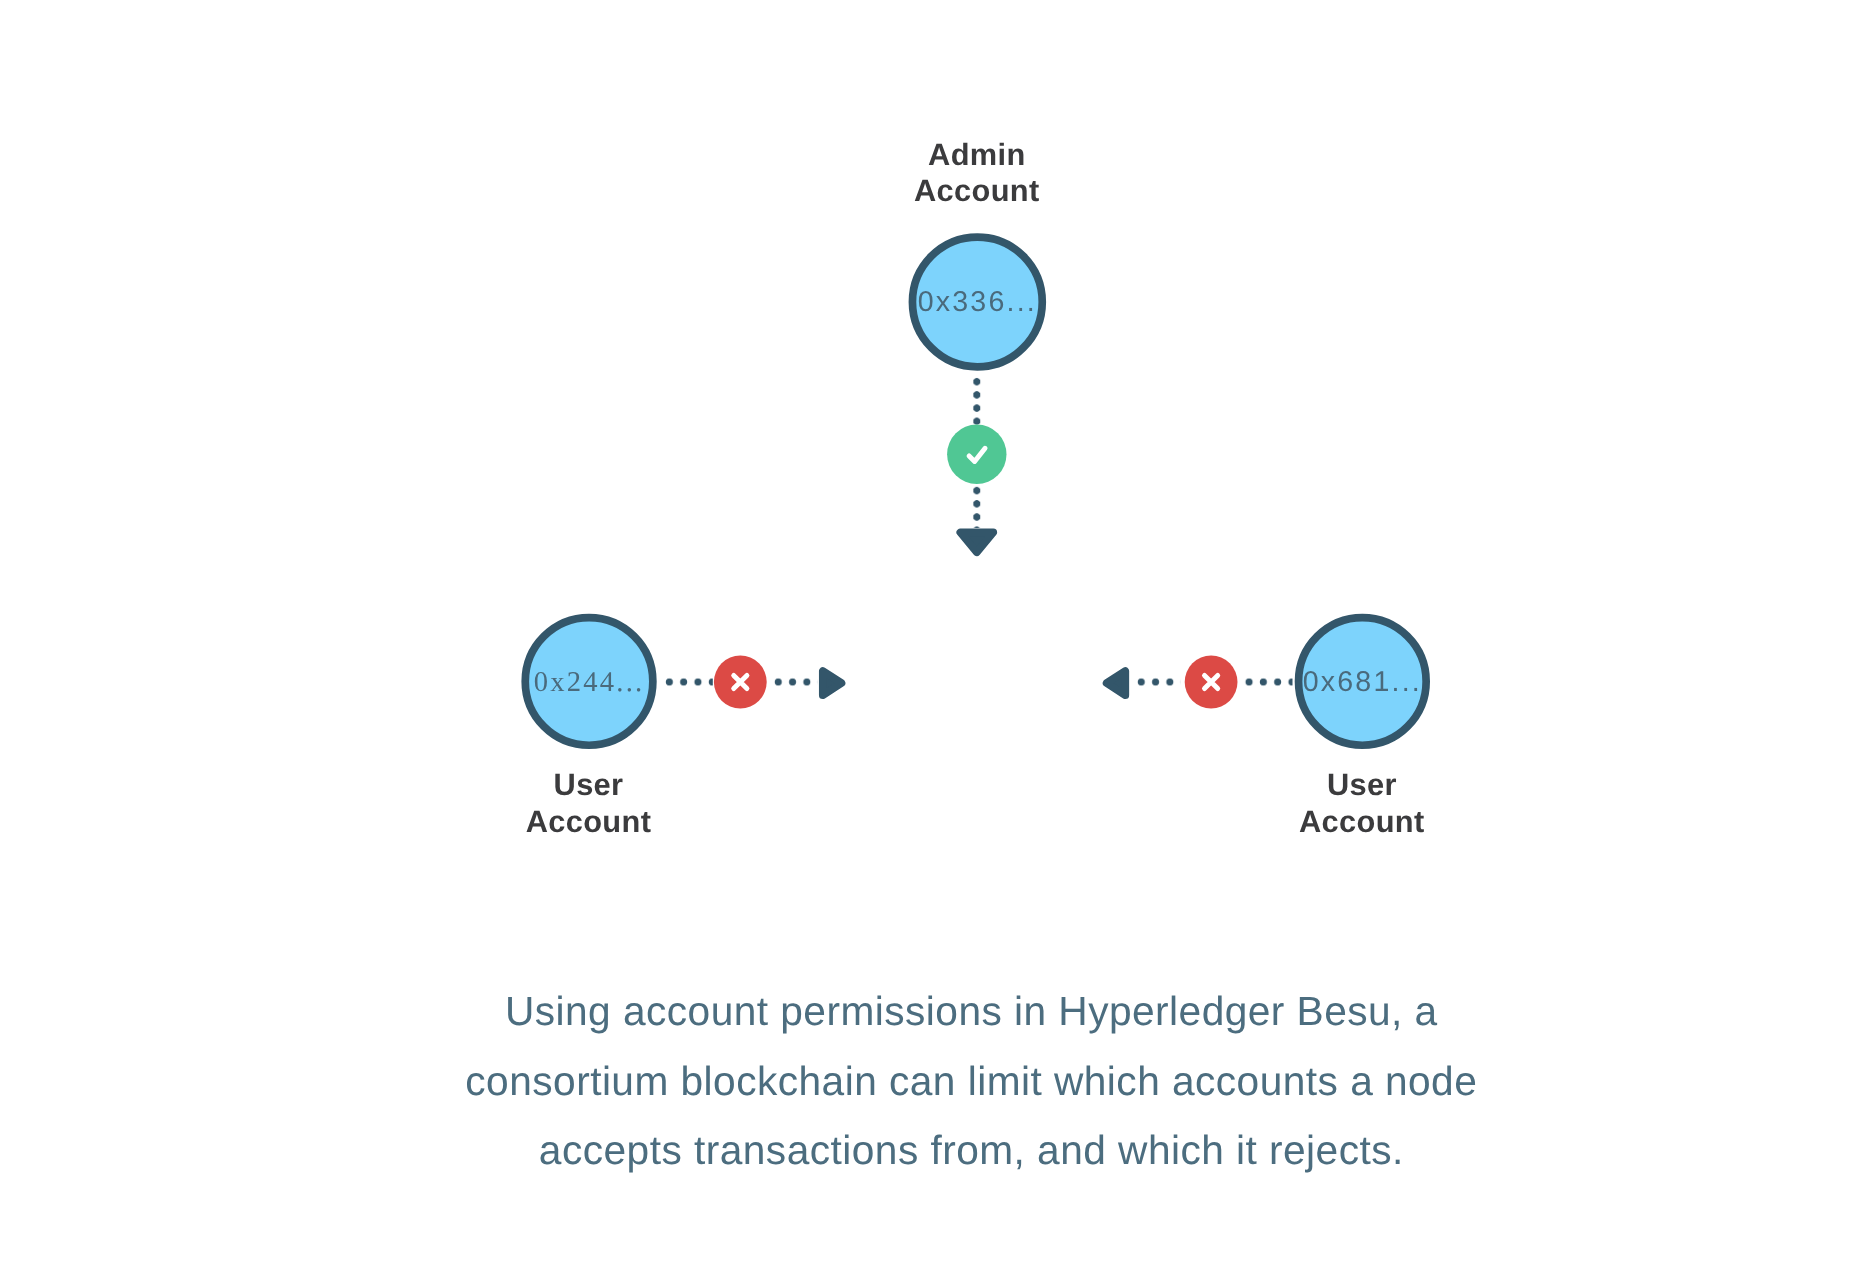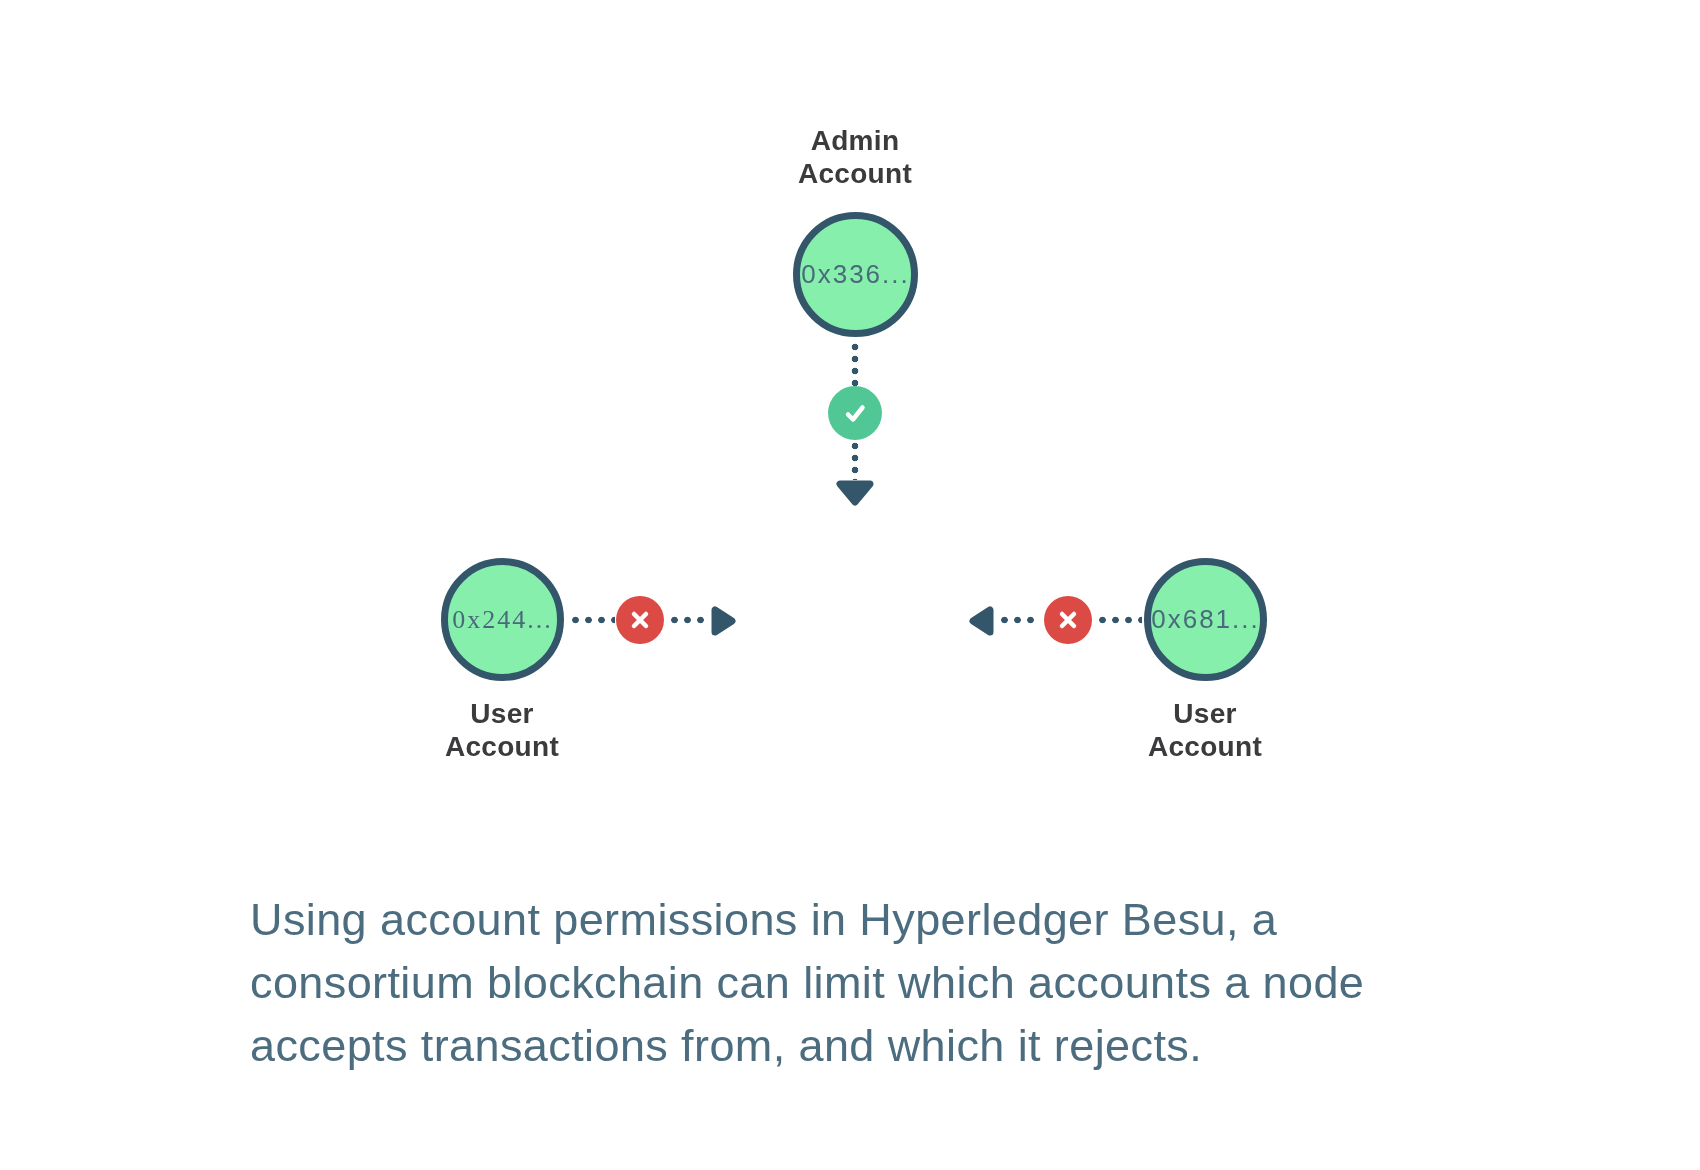--- a/index.html
+++ b/index.html
@@ -2,38 +2,38 @@
 <html><head>
 <meta charset="utf-8">
 <style>
   * { margin: 0; padding: 0; box-sizing: border-box; }
   html, body { background: #ffffff; }
   body {
     font-family: "Liberation Sans", "DejaVu Sans", sans-serif;
     width: 1700px; height: 1170px;
     position: relative; overflow: hidden;
   }
-  .canvas { position: absolute; inset: 0; }
+  .canvas { position: absolute; inset: 0; margin-left: 33px; }
 
   
   .acct-label {
     position: absolute; width: 300px;
     text-align: center; white-space: pre-line;
     font-size: 28px; line-height: 33px; font-weight: 700;
     color: #3B3B3D; letter-spacing: 0.3px;
   }
   .admin-label { left: 705px; top: 124px; }
   .user-label-left { left: 352px; top: 697px; }
   .user-label-right { left: 1055px; top: 697px; }
 
   
   .acct-circle {
     position: absolute; width: 123px; height: 123px;
     border: 7px solid #33566A; border-radius: 50%;
-    background: #86efac;
+    background: #7dd3fc;
     display: flex; align-items: center; justify-content: center;
   }
   .admin-circle { left: 793px; top: 212px; width: 125px; height: 125px; }
   .user-circle-left { left: 441px; top: 558px; font-family: Liberation Serif, serif; }
   .user-circle-right { left: 1144px; top: 558px; align-items: center; }
   .address {
     font-size: 26px; color: #4A6A7C; letter-spacing: 2px;
     font-weight: 400; white-space: nowrap;
   }
 
@@ -78,22 +78,22 @@
 
   
   .arrow { position: absolute; }
   .arrow-down { left: 834px; top: 479px; }
   .arrow-right { left: 710px; top: 604px; }
   .arrow-left { left: 967px; top: 604px; }
 
   
   .caption {
     position: absolute; left: 250px; top: 888px; width: 1200px;
-    white-space: pre-line;
-    font-size: 45px; line-height: 63px; font-weight: 300;
+    text-align: center; white-space: pre-line;
+    font-size: 37px; line-height: 63px; font-weight: 300;
     color: #4C6D7F; letter-spacing: 0.4px;
   }
 </style>
 </head>
 <body>
 
 <div class="canvas">
 
   <div class="acct-label admin-label">Admin
 Account</div>

